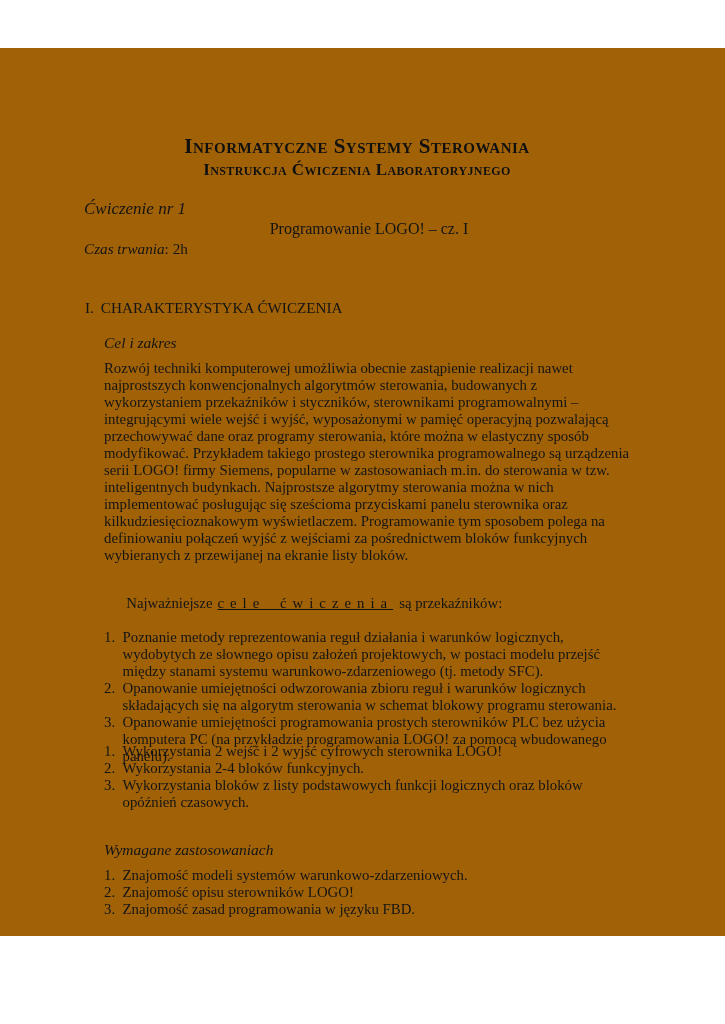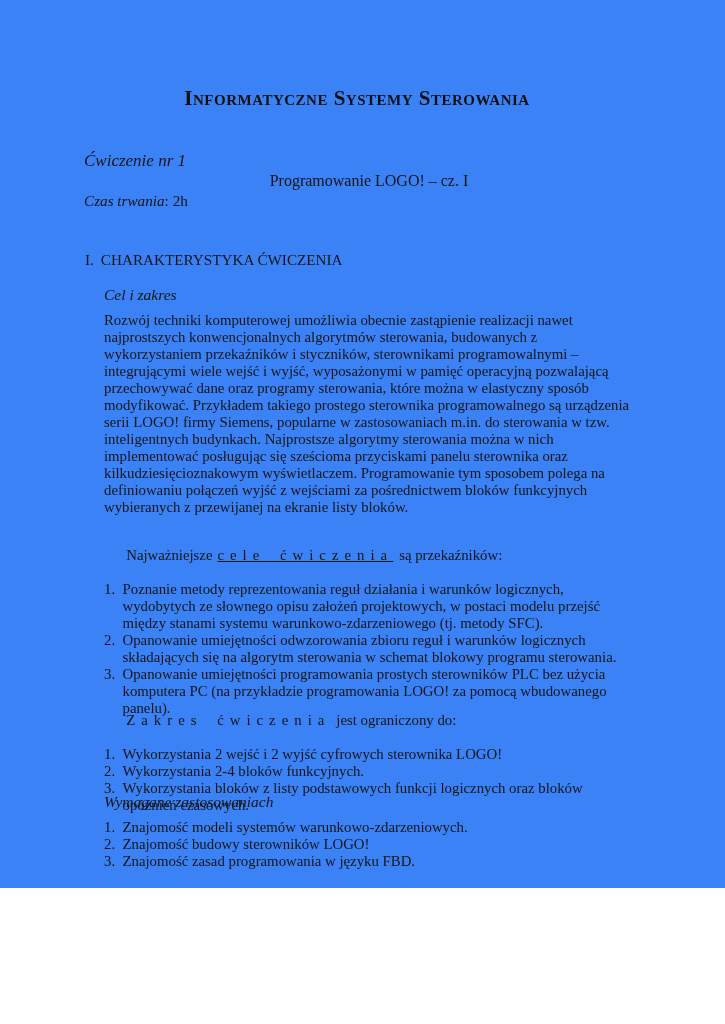--- a/index.html
+++ b/index.html
@@ -1,22 +1,23 @@
 <!DOCTYPE html>
 <html><head>
 <meta charset="utf-8">
 <style>
   html,body{margin:0;padding:0;background:#ffffff;}
   #page{
     position:relative;
     width:725px;height:888px;
-    background:#3b82f6;
+    background:#a16207;
     font-family:"Liberation Serif","DejaVu Serif",serif;
     color:#141414;
     overflow:hidden;
+    margin-top:48px;
   }
   .abs{position:absolute;}
   .centered{left:0;width:714px;text-align:center;}
   .italic{font-style:italic;}
 
   .doc-title{
     top:86px;font-size:21px;line-height:25px;font-weight:bold;
     font-variant:small-caps;letter-spacing:0.5px;color:#101010;
   }
   .doc-subtitle{
@@ -45,20 +46,21 @@
   .after-spaced{margin-left:6px;}
   .intro{white-space:pre-wrap;}
 </style>
 </head>
 <body>
 
 <div id="page">
 
   <div class="abs centered doc-title">Informatyczne Systemy Sterowania</div>
 
+  <div class="abs centered doc-subtitle">Instrukcja Ćwiczenia Laboratoryjnego</div>
 
   <div class="abs exercise-no italic">Ćwiczenie nr 1</div>
 
   <div class="abs centered exercise-title">Programowanie LOGO! – cz. I</div>
 
   <div class="abs duration">
     <span class="italic">Czas trwania</span><span>: 2h</span>
   </div>
 
   <div class="abs section-heading">
@@ -97,23 +99,20 @@
     </div>
     <div class="li">
       <span class="li-num">3.</span>
       <div class="li-text">Opanowanie umiejętności programowania prostych sterowników PLC bez użycia
 komputera PC (na przykładzie programowania LOGO! za pomocą wbudowanego
 panelu).</div>
     </div>
   </div>
 
   <div class="abs bodytext group" id="scope-group">
-    <div class="intro">
-      <span class="spaced-first">Zakres ćwiczenia</span><span class="after-spaced">jest ograniczony do:</span>
-    </div>
     <div class="li">
       <span class="li-num">1.</span>
       <div class="li-text">Wykorzystania 2 wejść i 2 wyjść cyfrowych sterownika LOGO!</div>
     </div>
     <div class="li">
       <span class="li-num">2.</span>
       <div class="li-text">Wykorzystania 2-4 bloków funkcyjnych.</div>
     </div>
     <div class="li">
       <span class="li-num">3.</span>
@@ -124,21 +123,21 @@
 
   <div class="abs subheading italic" id="preparation-heading">Wymagane zastosowaniach</div>
 
   <div class="abs bodytext group" id="preparation-list">
     <div class="li">
       <span class="li-num">1.</span>
       <div class="li-text">Znajomość modeli systemów warunkowo-zdarzeniowych.</div>
     </div>
     <div class="li">
       <span class="li-num">2.</span>
-      <div class="li-text">Znajomość budowy sterowników LOGO!</div>
+      <div class="li-text">Znajomość opisu sterowników LOGO!</div>
     </div>
     <div class="li">
       <span class="li-num">3.</span>
       <div class="li-text">Znajomość zasad programowania w języku FBD.</div>
     </div>
   </div>
 
 </div>
 
 </body></html>

